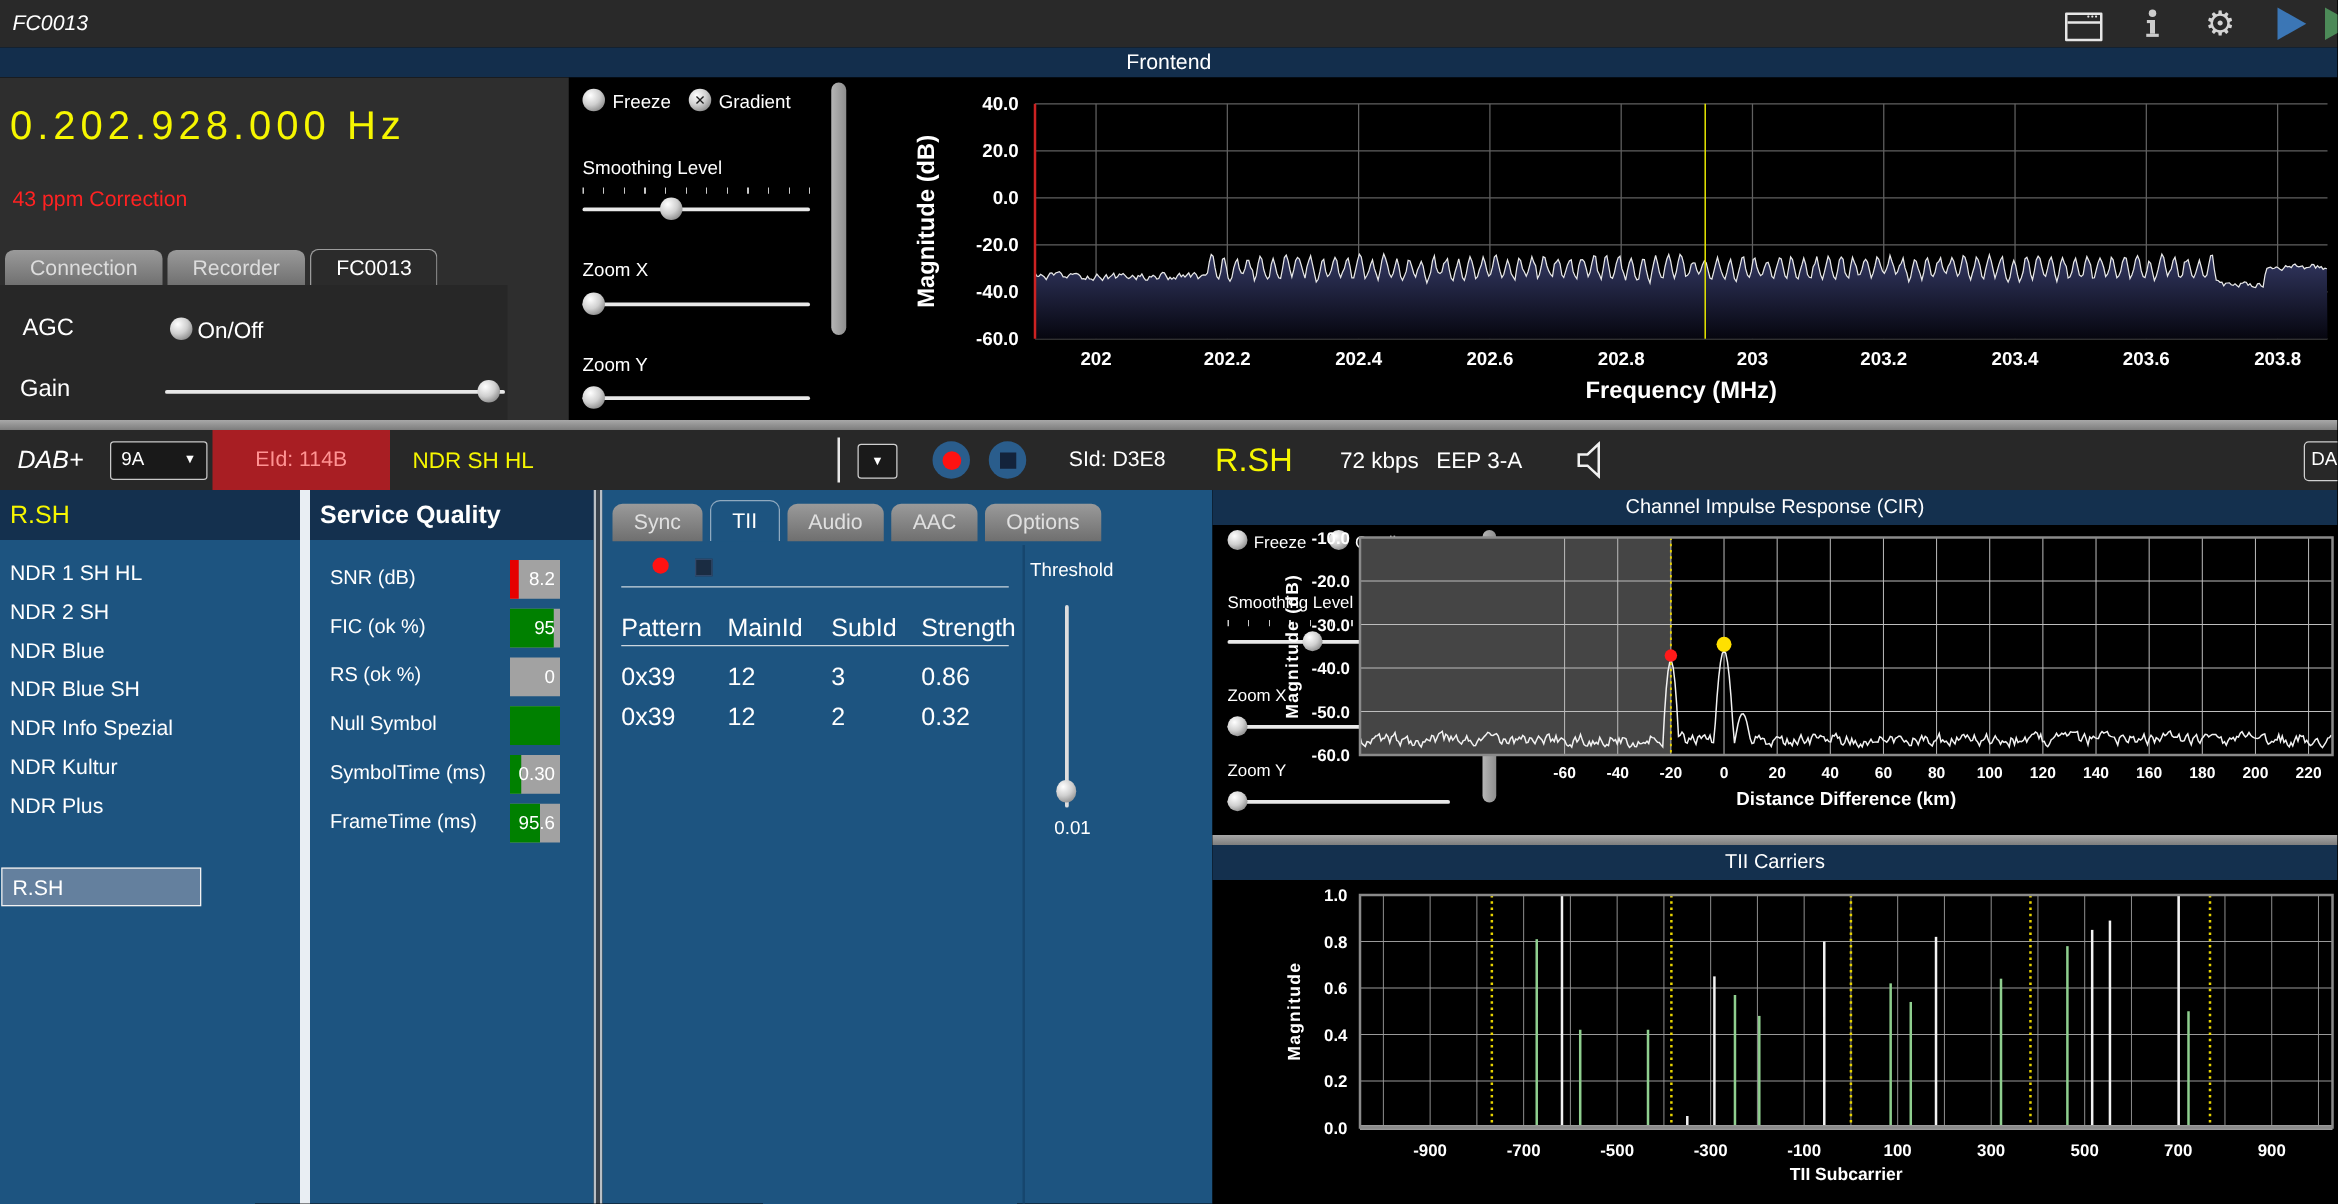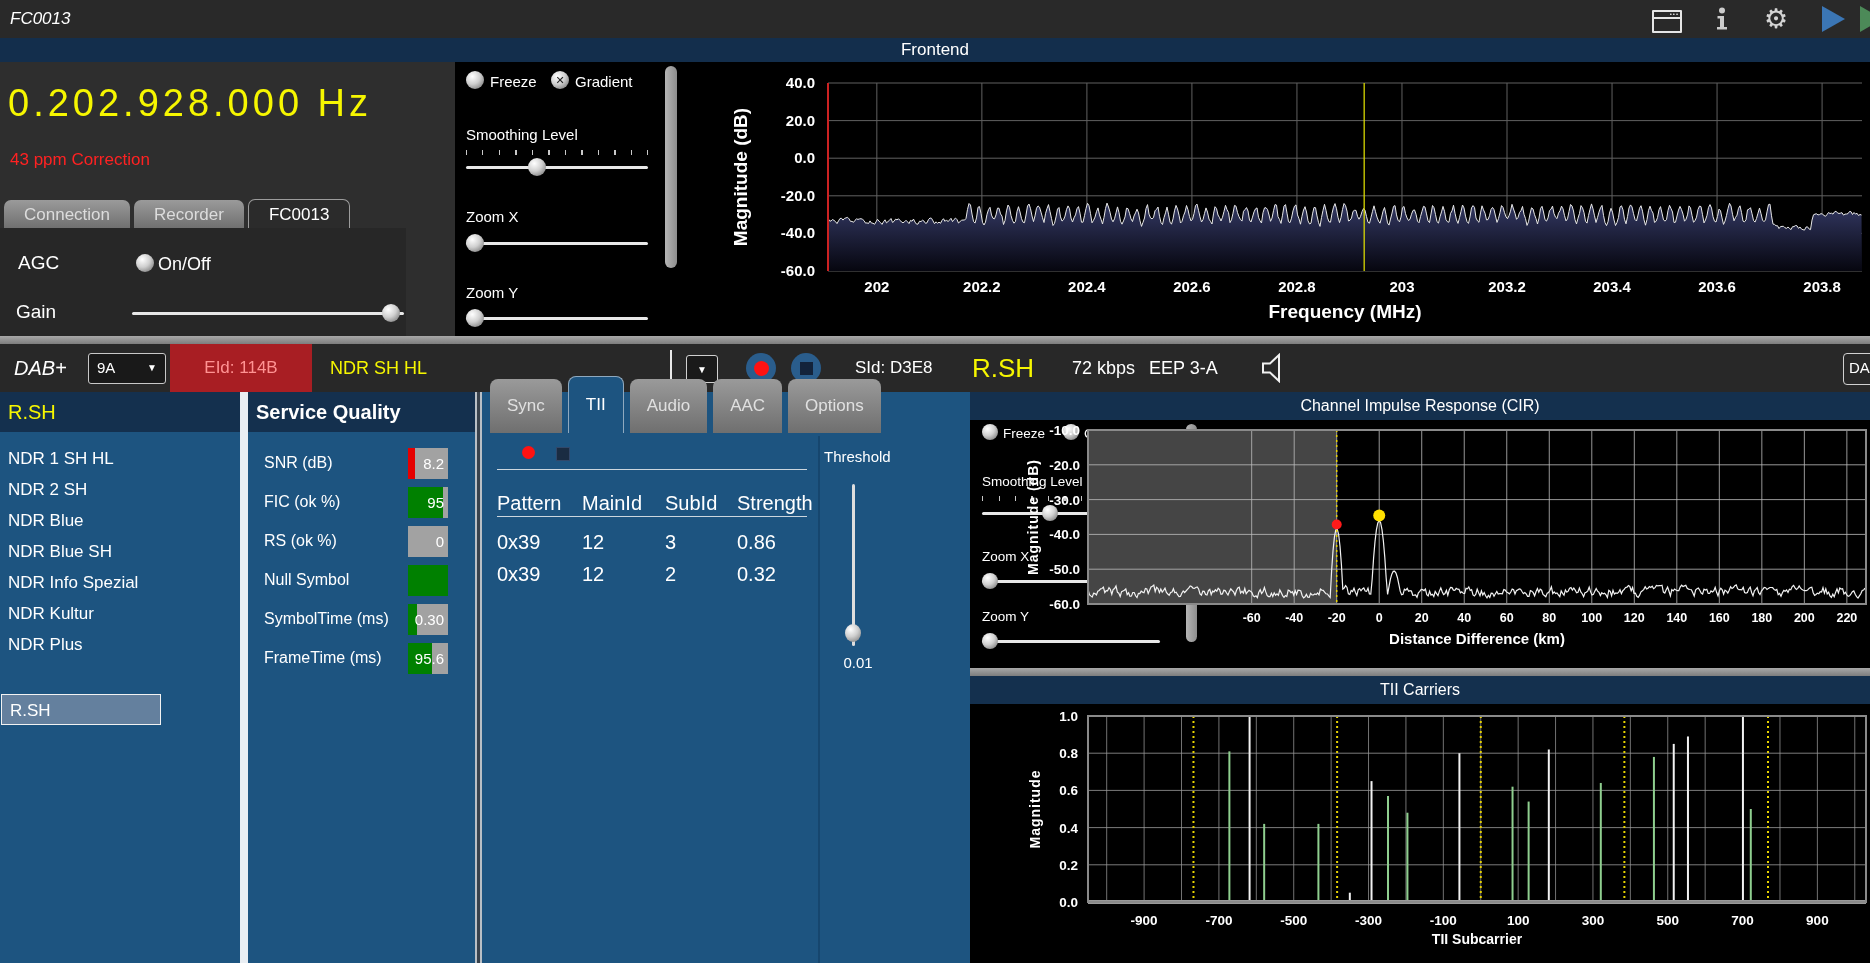--- a/index.html
+++ b/index.html
@@ -13,21 +13,21 @@
   .win-icon .bar{position:absolute;left:0;top:0;width:100%;height:5px;border-bottom:2px solid #e6e6e6;}
   .win-icon .dots{position:absolute;right:1px;top:0px;font-size:6px;letter-spacing:1px;color:#e6e6e6;line-height:5px;}
   .info-icon{left:1714px;top:7px;width:16px;height:25px;}
   .gear-icon{left:1764px;top:1px;font-size:27px;color:#d4d4d4;line-height:36px;}
   .play-blue{left:1822px;top:6px;width:0;height:0;border-left:23px solid #3b76b5;border-top:13px solid transparent;border-bottom:13px solid transparent;}
   .play-green{left:1860px;top:6px;width:0;height:0;border-left:23px solid #4c8a58;border-top:13px solid transparent;border-bottom:13px solid transparent;}
   
   #fe-header{left:0;top:38px;width:1870px;height:24px;background:#132e4c;display:flex;align-items:center;justify-content:center;font-size:17px;}
   #fe-body{left:0;top:62px;width:1870px;height:274px;background:#000;}
   #freq-panel{left:0;top:62px;width:455px;height:274px;background:#2e2e2e;}
-  #freq{left:8px;top:20px;font-size:38px;letter-spacing:4px;color:#f6f600;white-space:pre;}
+  #freq{left:8px;top:20px;font-size:32px;letter-spacing:4px;color:#f6f600;white-space:pre;}
   #corr{left:10px;top:88px;font-size:17px;color:#ff2222;}
   #ftabs{left:4px;top:136px;display:flex;gap:4px;height:31px;}
   .ftab{padding:0 20px;height:29px;margin-top:2px;line-height:29px;font-size:17px;color:#dcdcdc;
         background:linear-gradient(#9a9a9a,#6f6f6f);border-radius:7px 7px 0 0;}
   .ftab.active{background:#2b2b2b;color:#fff;border:1px solid #9c9c9c;border-bottom:none;height:30px;margin-top:1px;}
   #ftab-content{left:0;top:228px;width:406px;height:108px;background:#272727;}
   
   .ball{width:18px;height:18px;border-radius:50%;display:block;
         background:radial-gradient(circle at 35% 30%,#ffffff,#cfcfcf 45%,#8a8a8a 80%,#6f6f6f);}
   .ball.small{width:16px;height:16px;}
@@ -80,21 +80,21 @@
   .svc-item.sel{left:1px;width:160px;background:#64809e;border:1px solid #f2f2f2;box-sizing:border-box;}
   #sq-col{left:248px;top:392px;width:227px;height:571px;background:#1d5480;}
   #sq-hdr{left:248px;top:392px;width:227px;height:40px;padding-left:8px;font-size:20px;font-weight:bold;color:#fff;}
   .sq-label{position:absolute;left:16px;font-size:16px;color:#fff;}
   .sq-bar{position:absolute;left:160px;width:40px;height:31px;background:#a2a2a2;}
   .sq-fill{position:absolute;left:0;top:0;height:100%;}
   .sq-val{position:absolute;right:4px;top:0;height:100%;display:flex;align-items:center;font-size:15px;color:#fff;}
   
   #tab-col{left:482px;top:392px;width:488px;height:571px;background:#1d5480;}
   #dtabs{left:490px;top:400px;display:flex;gap:6px;height:33px;align-items:flex-end;}
-  .dtab{padding:12px 17px;height:30px;line-height:30px;font-size:17px;color:#e0e0e0;
+  .dtab{padding:0 17px;height:30px;line-height:30px;font-size:17px;color:#e0e0e0;
         background:linear-gradient(#9a9a9a,#6f6f6f);border-radius:8px 8px 0 0;}
   .dtab.active{background:#1d5480;color:#fff;border:1px solid #8fa9bf;border-bottom:none;height:32px;line-height:32px;}
   #tii-ind-rec{left:522px;top:446px;width:13px;height:13px;border-radius:50%;background:#ff1212;}
   #tii-ind-stop{left:556px;top:447px;width:12px;height:12px;background:#1a2c42;border:1px solid #31486a;}
   #tii-hr{left:497px;top:469px;width:310px;height:1px;background:#ccd6de;}
   .tcell{position:absolute;font-size:20px;color:#fff;}
   #tii-head{left:482px;top:490px;width:340px;height:26px;}
   #tii-head-line{left:497px;top:516px;width:310px;height:1px;background:#ccd6de;}
   #thr-divider{left:818px;top:436px;width:2px;height:527px;background:#16466e;}
   #thr-label{left:824px;top:448px;font-size:15px;}

